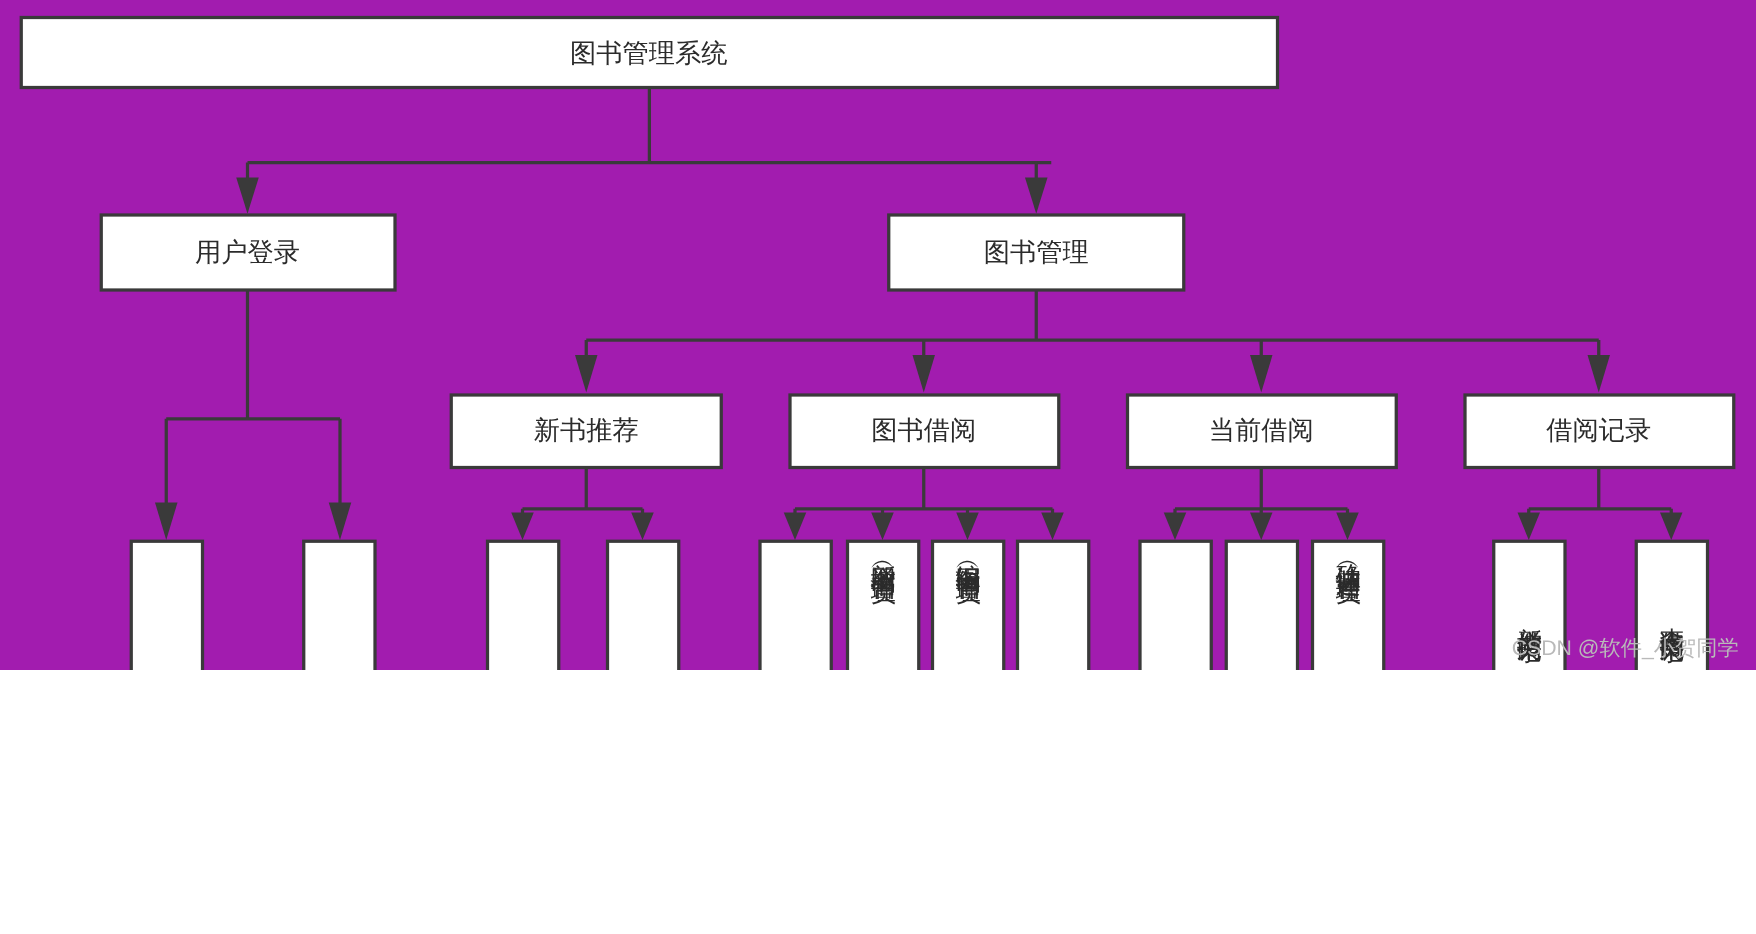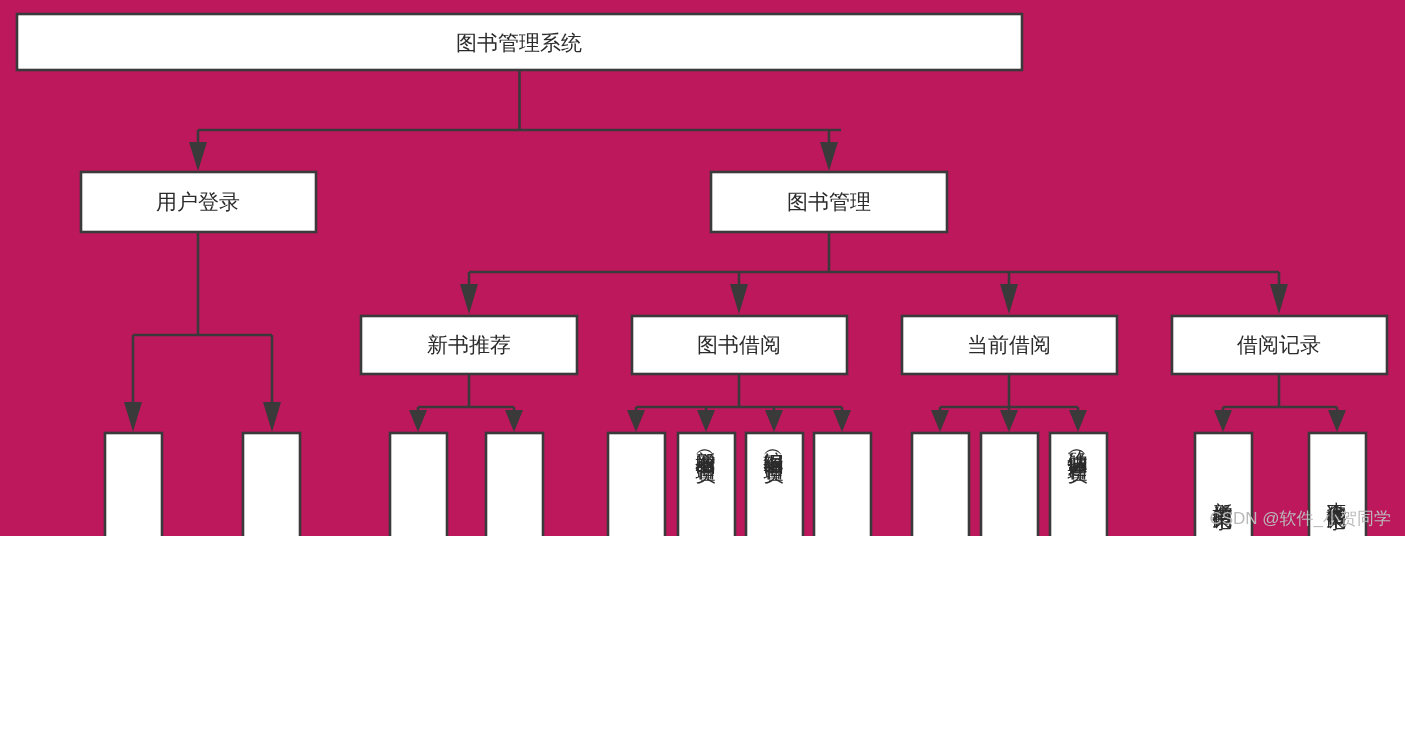--- a/index.html
+++ b/index.html
@@ -8,21 +8,21 @@
     padding: 0;
     background: #ffffff;
   }
   body {
     font-family: "Liberation Sans", "DejaVu Sans", sans-serif;
   }
   #diagram-root {
     position: relative;
     width: 1405px;
     height: 536px;
-    background: #be185d;
+    background: #a21caf;
     overflow: hidden;
   }
   svg#flow-svg {
     position: absolute;
     left: 0;
     top: 0;
     width: 1405px;
     height: 747px;
     display: block;
   }

